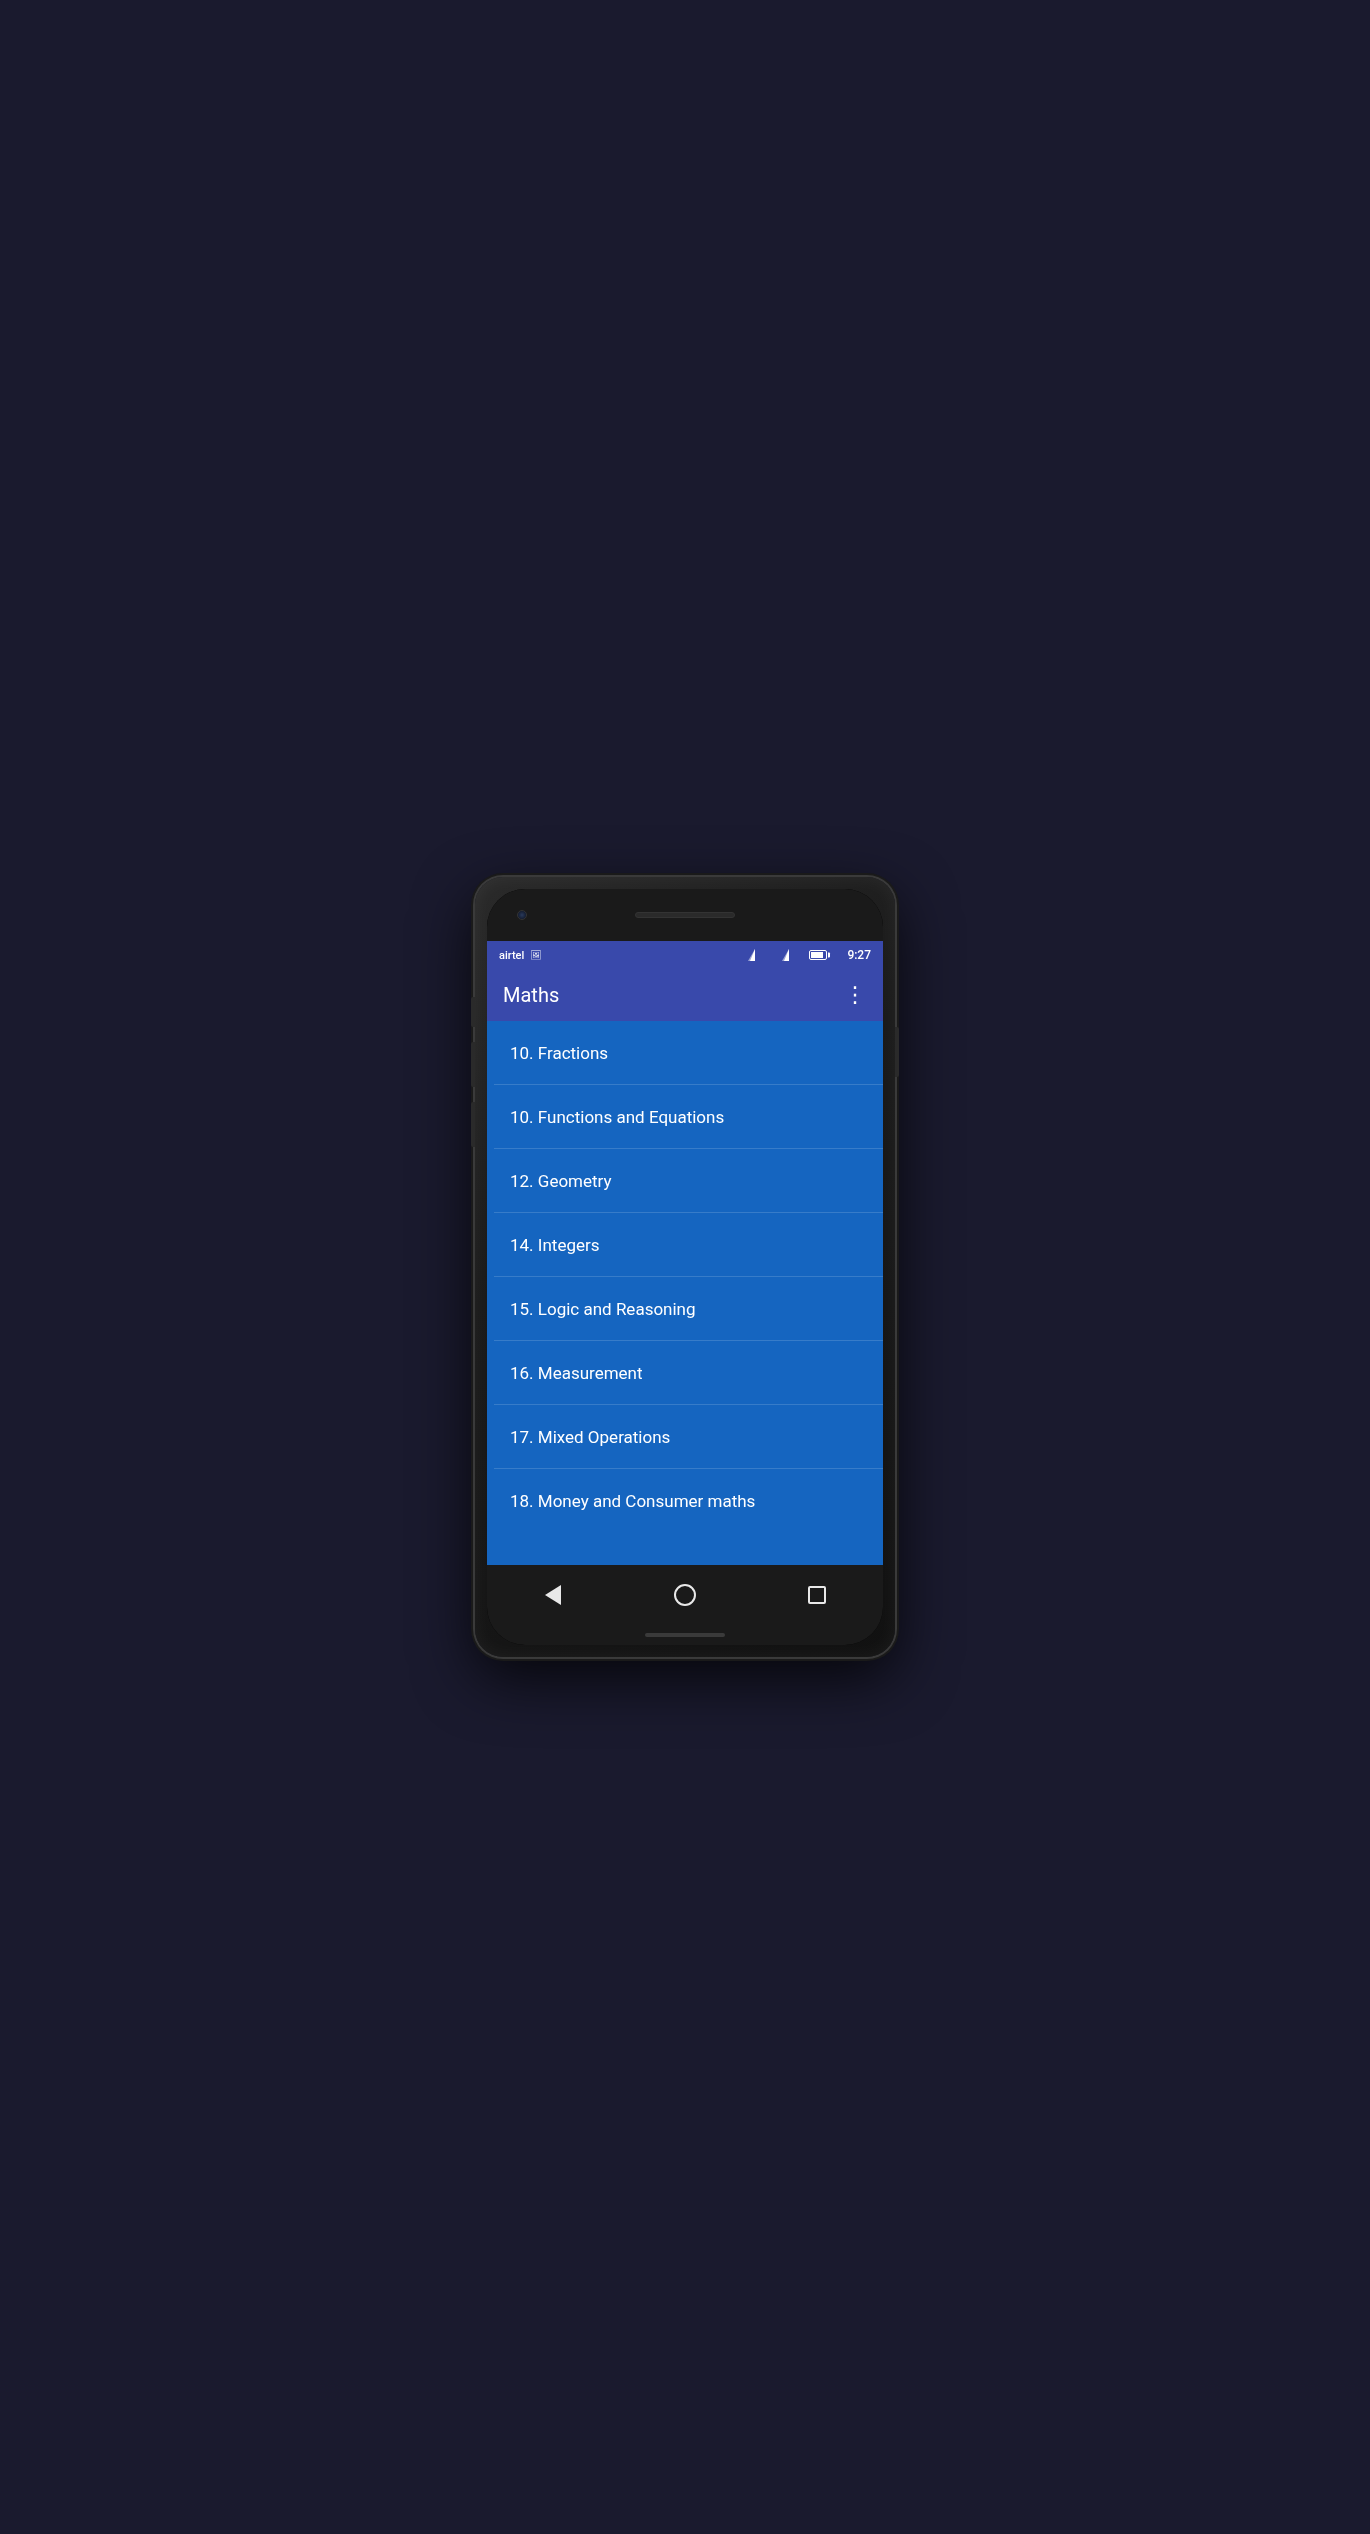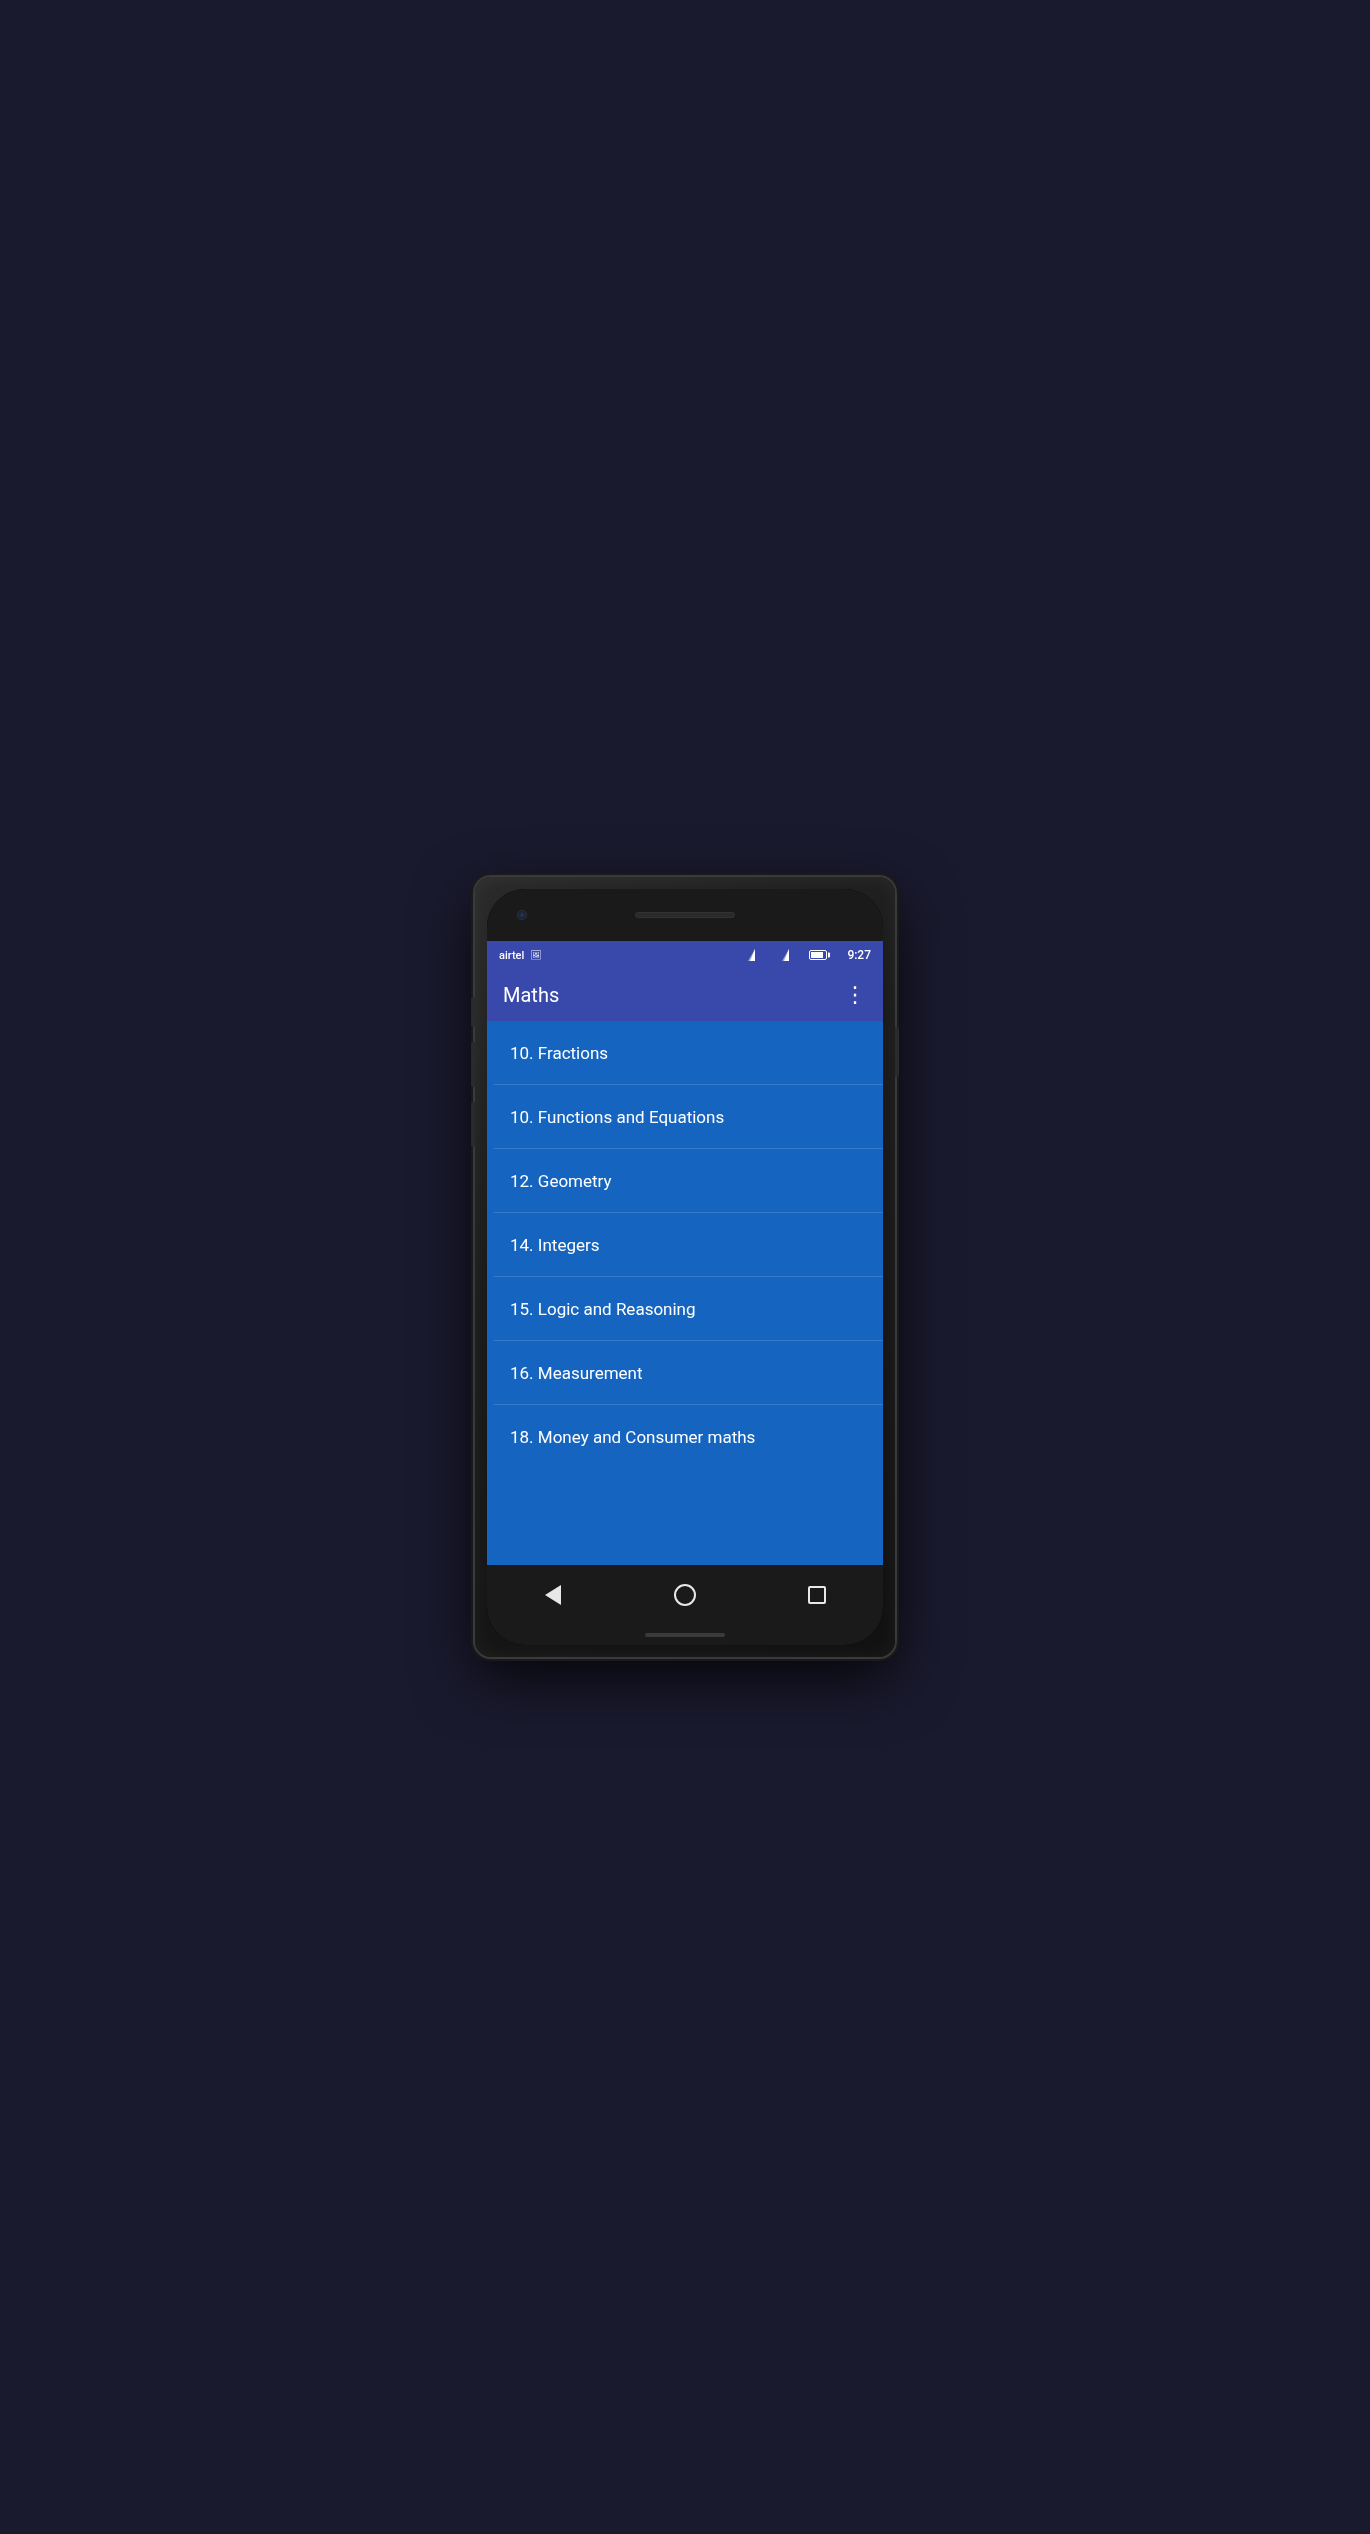--- a/index.html
+++ b/index.html
@@ -9,21 +9,21 @@
       justify-content: center;
       align-items: center;
       min-height: 100vh;
       font-family: 'Roboto', Arial, sans-serif;
     }
 
     .phone-outer {
       width: 420px;
       height: 780px;
       background: linear-gradient(145deg, #2a2a2a 0%, #1a1a1a 40%, #111 100%);
-      border-radius: 16px;
+      border-radius: 28px;
       padding: 12px;
       box-shadow:
         0 0 0 2px #3a3a3a,
         0 0 0 4px #1a1a1a,
         0 20px 60px rgba(0,0,0,0.8),
         inset 0 0 20px rgba(255,255,255,0.05);
       position: relative;
     }
 
     .phone-inner {
@@ -338,20 +338,21 @@
         <span class="menu-dots">⋮</span>
       </div>
 
       <div class="list-container" id="list-container">
       <div class="list-item">10. Fractions</div>
           <div class="list-item">10. Functions and Equations</div>
           <div class="list-item">12. Geometry</div>
           <div class="list-item">14. Integers</div>
           <div class="list-item">15. Logic and Reasoning</div>
           <div class="list-item">16. Measurement</div>
+          <div class="list-item">17. Mixed Operations</div>
           <div class="list-item">18. Money and Consumer maths</div>
         </div>
     </div>
 
     <div class="bottom-bezel">
       <div class="nav-btn">
         <div class="nav-back"></div>
       </div>
       <div class="nav-btn">
         <div class="nav-home"></div>

